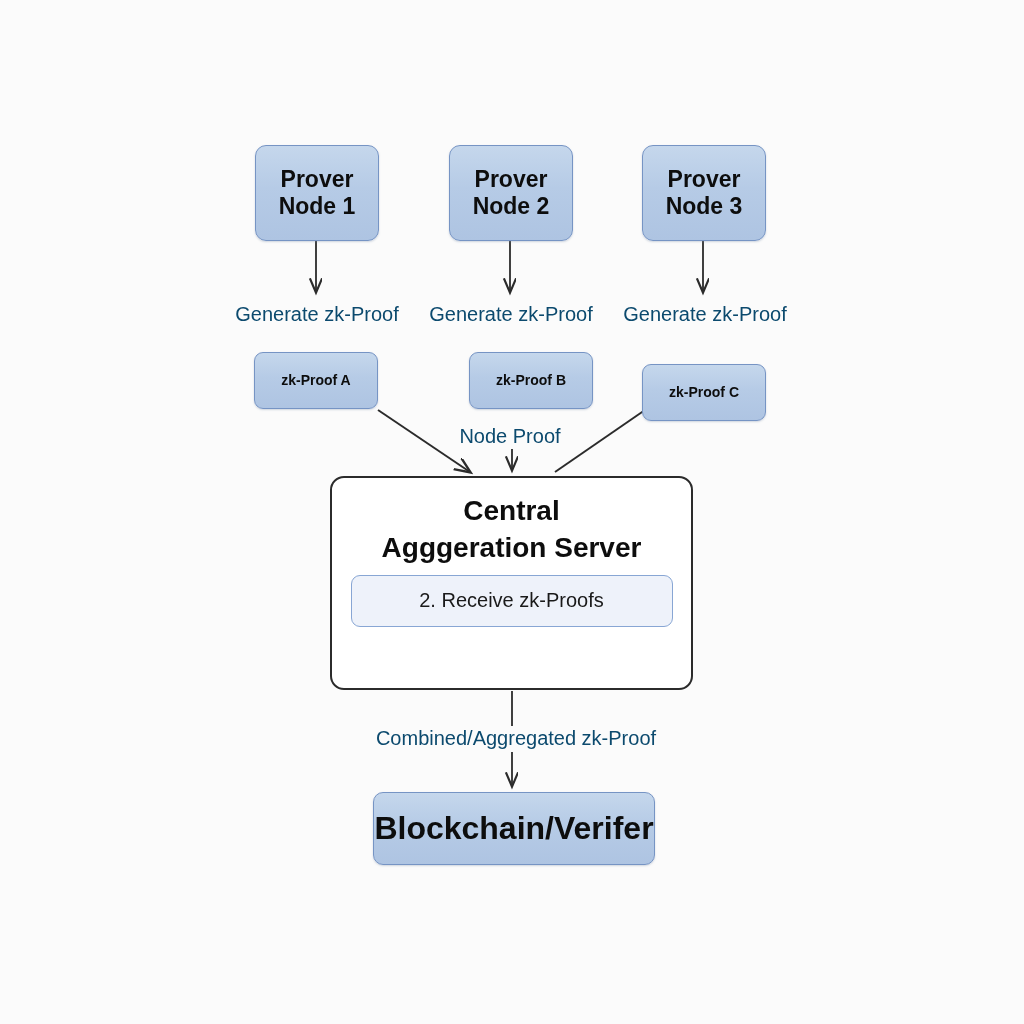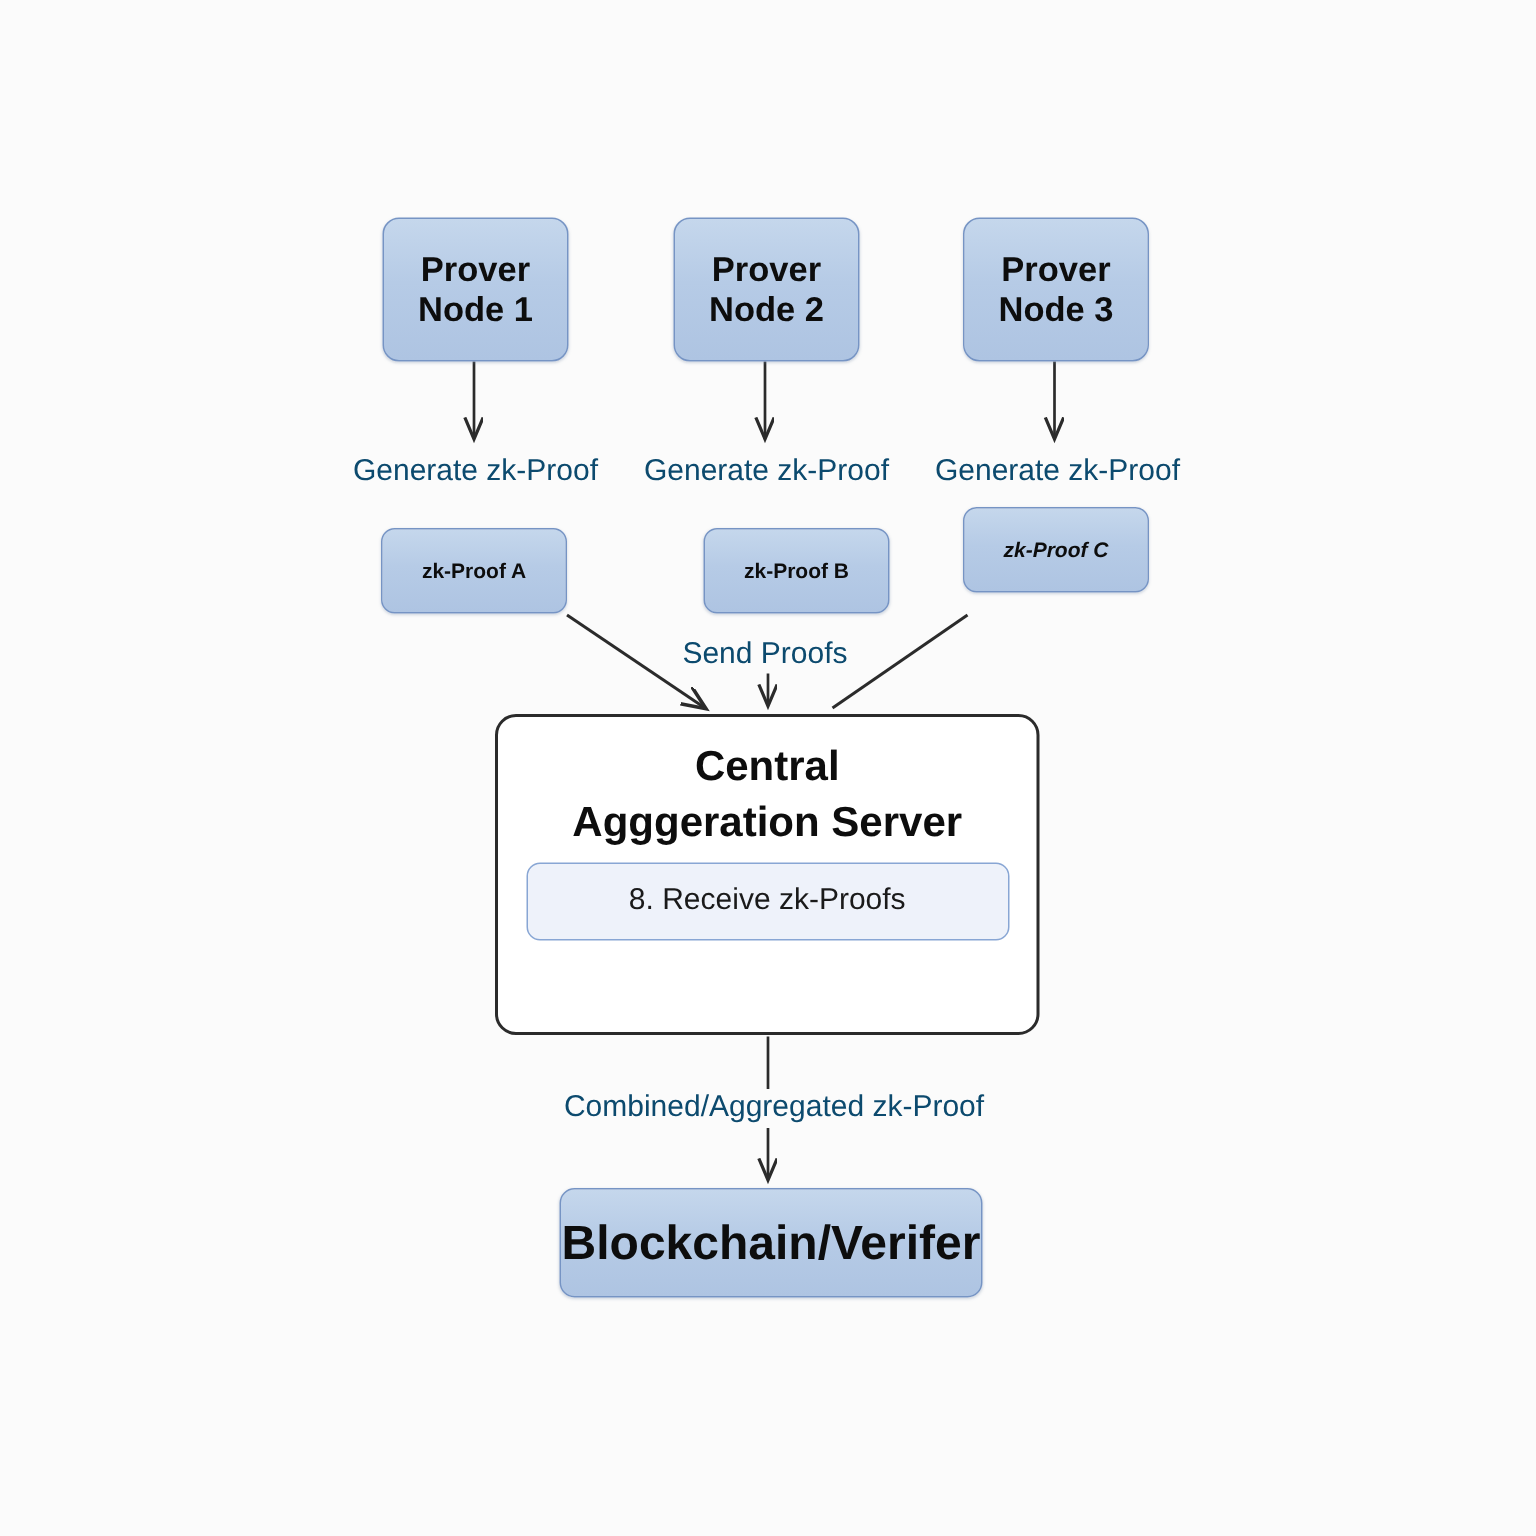--- a/index.html
+++ b/index.html
@@ -62,21 +62,21 @@
     font-size: 32px;
     border-radius: 10px;
   }
 
   #prover1 { left: 255px; top: 145px; }
   #prover2 { left: 449px; top: 145px; }
   #prover3 { left: 642px; top: 145px; }
 
   #proofA { left: 254px; top: 352px; }
   #proofB { left: 449px; top: 352px; margin-left: 20px; }
-  #proofC { left: 642px; top: 338px; font-style: italic; }
+  #proofC { left: 642px; top: 364px; }
 
   #sink { left: 373px; top: 792px; }
 
   
   #server {
     position: absolute;
     left: 330px;
     top: 476px;
     width: 363px;
     height: 214px;
@@ -166,27 +166,27 @@
 Node 3</div>
 
   <div class="edge-label" id="lbl-gen1">Generate zk-Proof</div>
   <div class="edge-label" id="lbl-gen2">Generate zk-Proof</div>
   <div class="edge-label" id="lbl-gen3">Generate zk-Proof</div>
 
   <div class="node proof" id="proofA">zk-Proof A</div>
   <div class="node proof" id="proofB">zk-Proof B</div>
   <div class="node proof" id="proofC">zk-Proof C</div>
 
-  <div class="edge-label" id="lbl-send">Send Proofs</div>
+  <div class="edge-label" id="lbl-send">Node Proof</div>
 
   <div id="server">
     <div id="server-title" style="white-space: pre-line;">Central
 Agggeration Server</div>
     <div id="server-steps">
-      <div class="step">8. Receive zk-Proofs</div>
+      <div class="step">2. Receive zk-Proofs</div>
     </div>
   </div>
 
   <div class="edge-label" id="lbl-combined">Combined/Aggregated zk-Proof</div>
 
   <div class="node sink" id="sink">Blockchain/Verifer</div>
 
 </div>
 
 </body></html>

